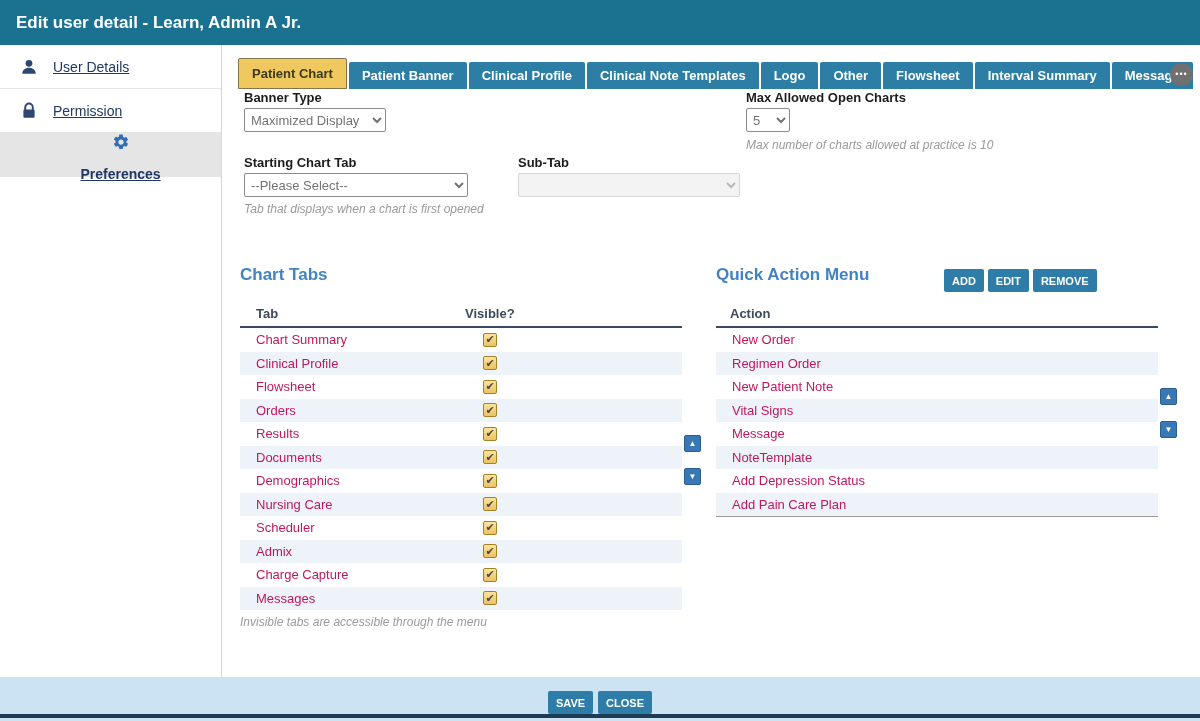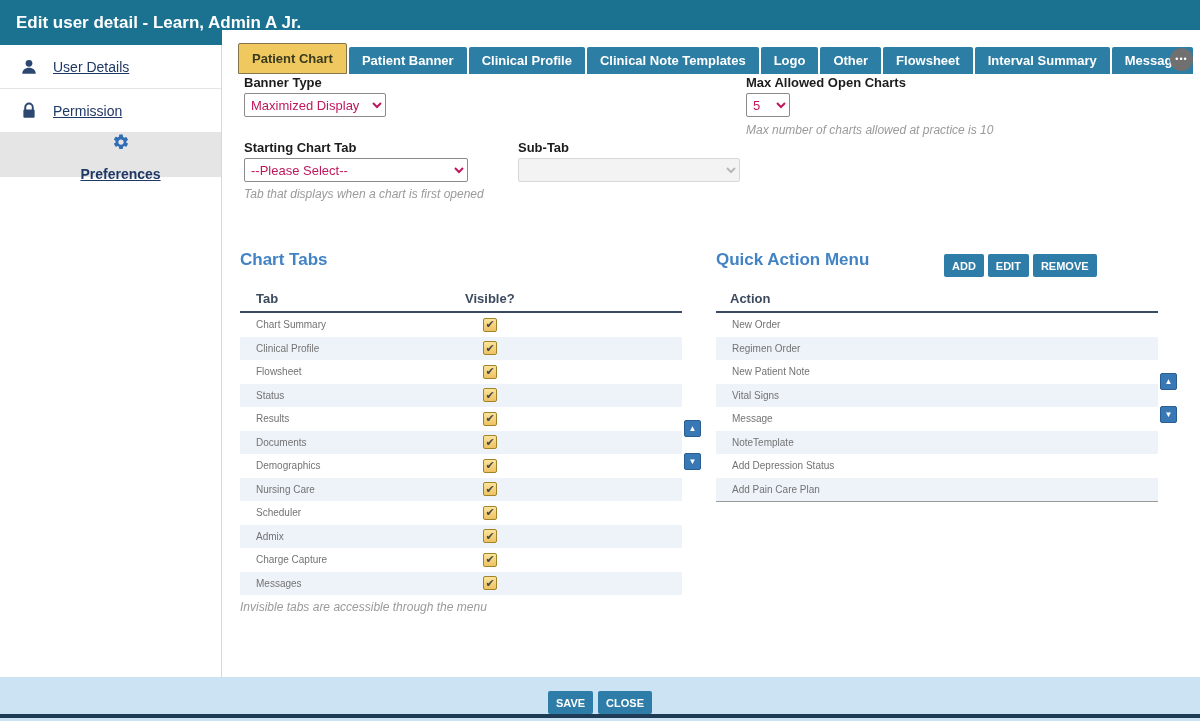--- a/index.html
+++ b/index.html
@@ -13,44 +13,44 @@
   
   .sidebar { position:absolute; left:0; top:45px; width:222px; height:632px; background:#fff; border-right:1px solid #D8D8D8; }
   .side-item { height:44px; display:flex; align-items:center; padding-left:20px; gap:15px; border-bottom:1px solid #E4E4E4; background:#fff; cursor:pointer; }
   .side-item .lbl { font-size:14px; color:#1F3864;text-decoration:underline; }
   .side-item.active { background:#e5e5e5;flex-direction:column; }
   .side-item.active .lbl { font-weight:700; }
   .side-icon { width:18px; height:18px; display:inline-flex; }
   .side-icon svg { width:18px; height:18px; }
 
   
-  .main { position:absolute; left:222px; top:30px; width:978px; height:596px; background:#fff; overflow:hidden; }
+  .main { position:absolute; left:222px; top:45px; width:978px; height:596px; background:#fff; overflow:hidden; }
 
   
   .tabbar { position:absolute; left:16px; top:13px; right:0; height:31px; display:flex; align-items:flex-end; overflow:hidden; }
   .tab { background:#2C7EA4; color:#fff; font-size:13px; font-weight:700; height:27px; line-height:27px; padding:0 13px; margin-right:2px; border-radius:2px 2px 0 0; white-space:nowrap; cursor:pointer; }
   .tab.active { background:#EFC85F; color:#3A3A1E; height:31px; line-height:29px; border:1px solid #85754B; }
   .more-btn { position:absolute; left:948px; top:18px; width:23px; height:23px; border-radius:50%; background:#707070; color:#fff; font-size:9px; letter-spacing:1px; text-align:center; line-height:23px; cursor:pointer; }
 
   
   .flabel { position:absolute; font-size:13px; font-weight:700; color:#1c1c1c; }
   .fnote { position:absolute; font-size:12px; font-style:italic; color:#9a9a9a; }
-  select { position:absolute; height:24px; font-size:13px; font-family:"Liberation Sans", sans-serif; color:#be185d; border:1px solid #8a8a8a; border-radius:2px; background:#fff; padding:0 2px; }
+  select { position:absolute; height:24px; font-size:13px; font-family:"Liberation Sans", sans-serif; color:#737373; border:1px solid #8a8a8a; border-radius:2px; background:#fff; padding:0 2px; }
   select:disabled { background:#EFEFEF; color:#9a9a9a; border-color:#c5c5c5; }
 
   
   .section-title { position:absolute; font-size:17px; font-weight:700; color:#4183C4; }
 
   
   .dtable { position:absolute; width:442px; }
   .thead { position:relative; height:29px; border-bottom:2px solid #3A4A63; }
   .thead .th { position:absolute; top:7px; font-size:13px; font-weight:700; color:#3C4A5E; }
   .trow { position:relative; height:23.5px; display:flex; align-items:center; }
   .tbody .trow:nth-child(even) { background:#EEF3F9; }
-  .trow .rlbl { font-size:10px; color:#737373; padding-left:16px; }
+  .trow .rlbl { font-size:13px; color:#be185d; padding-left:16px; }
   .dtable.bordered .tbody { border-bottom:1px solid #9a9a9a; }
 
   
   .cbx { position:absolute; left:243px; top:50%; transform:translateY(-50%); width:14px; height:14px; border:1px solid #A08427; border-radius:2px; background:linear-gradient(#FCE49A, #EDC263); display:flex; align-items:center; justify-content:center; cursor:pointer; }
   .cbx .chk { font-size:11px; line-height:11px; color:#4a4a4a; }
 
   
   .move-btn { position:absolute; width:17px; height:17px; background:#3878B4; border:1px solid #2A5E92; border-radius:2px; color:#fff; font-size:8px; text-align:center; line-height:15px; cursor:pointer; }
 
   
@@ -156,21 +156,21 @@
               <span class="chk">✔</span>
             </span>
           </div>
         <div class="trow">
             <span class="rlbl">Flowsheet</span>
             <span class="cbx">
               <span class="chk">✔</span>
             </span>
           </div>
         <div class="trow">
-            <span class="rlbl">Status</span>
+            <span class="rlbl">Orders</span>
             <span class="cbx">
               <span class="chk">✔</span>
             </span>
           </div>
         <div class="trow">
             <span class="rlbl">Results</span>
             <span class="cbx">
               <span class="chk">✔</span>
             </span>
           </div>

